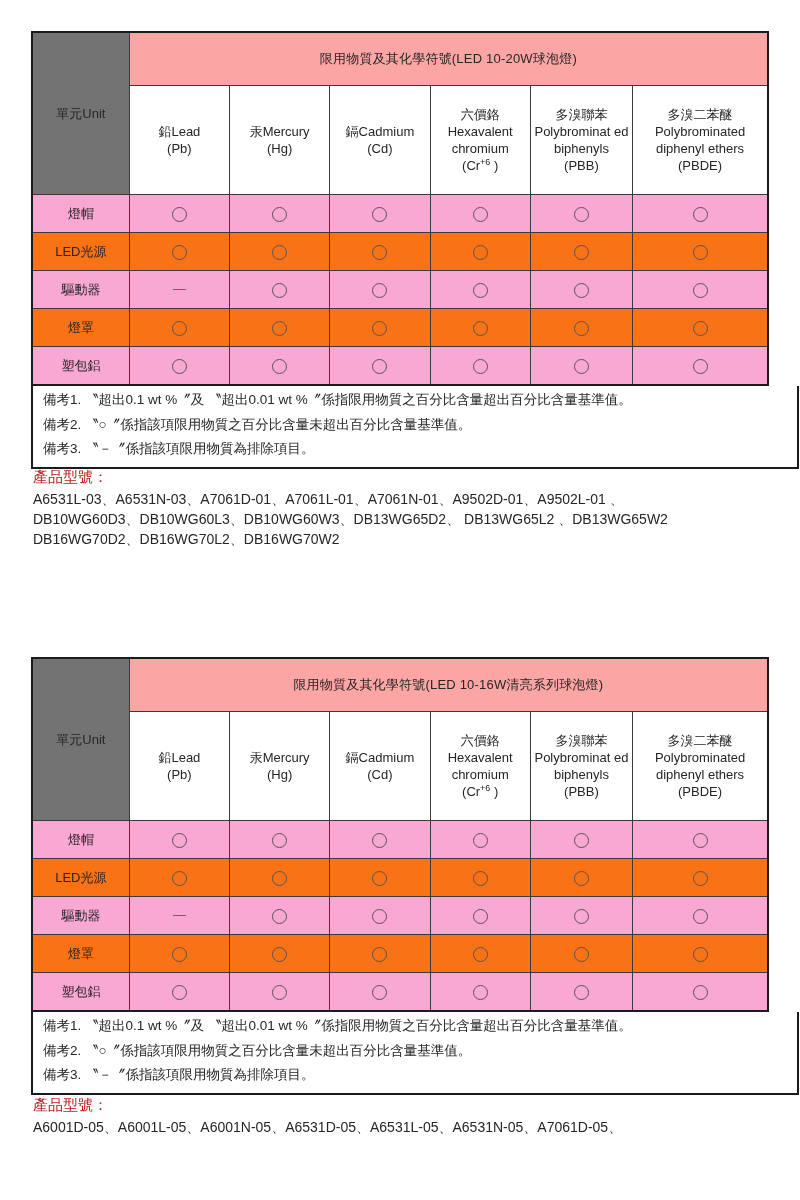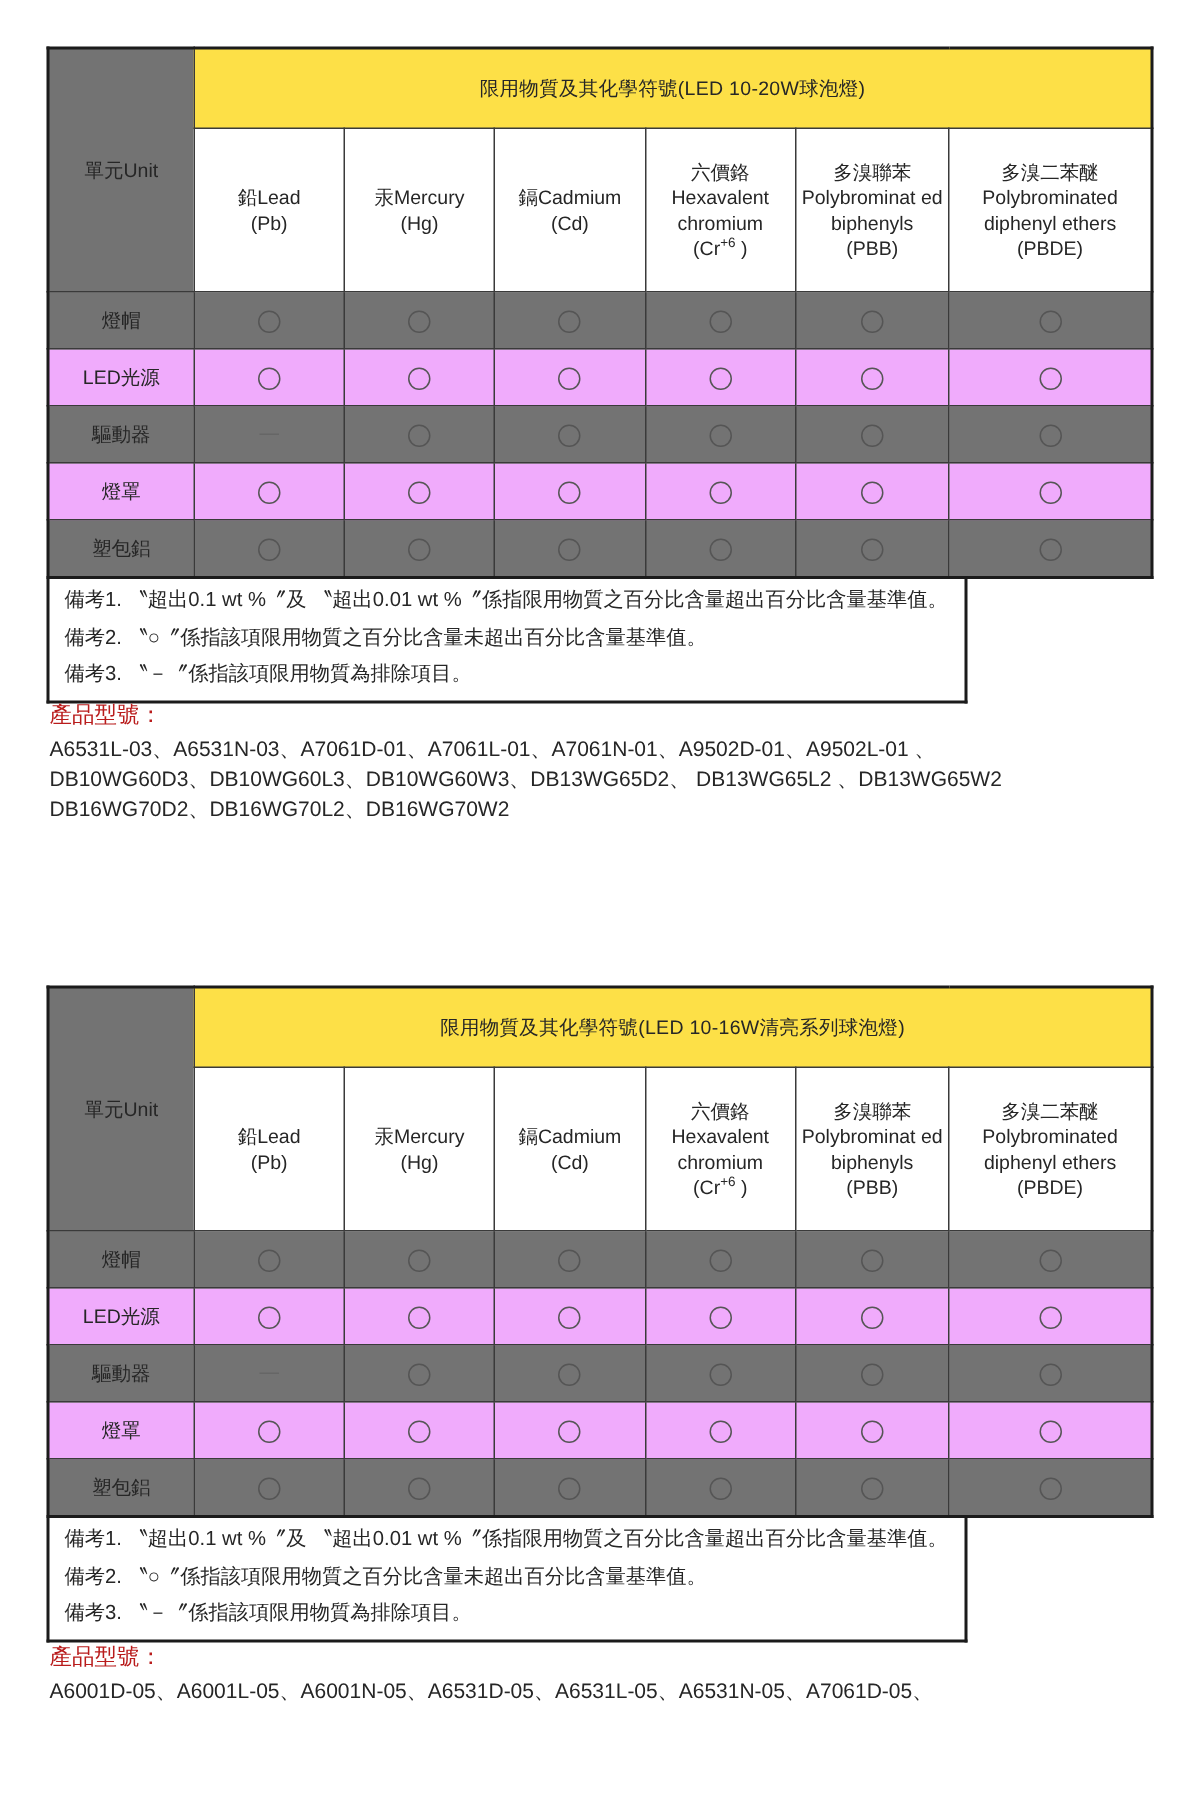--- a/index.html
+++ b/index.html
@@ -46,21 +46,21 @@
     line-height: 1.32;
     color: #262626;
   }
   
   col.c-unit { width: 97px; }
   col.c-sub  { width: 100px; }
   col.c-sub5 { width: 102px; }
   col.c-sub6 { width: 135px; }
 
   .band {
-    background: #fde047;
+    background: #fca5a5;
     height: 48px;
     font-size: 14.5px;
     letter-spacing: 0.2px;
   }
   .unit-cell {
     background: #737373;
     font-size: 14px;
   }
   .subhead {
     background: #ffffff;
@@ -69,22 +69,22 @@
     line-height: 1.34;
   }
   .subhead .l { display: block; }
   .subhead sup {
     font-size: 9px;
     vertical-align: super;
     line-height: 0;
   }
 
   tr.body-row td { height: 33px; }
-  tr.shade td { background: #737373; }
-  tr.plain td { background: #f0abfc; }
+  tr.shade td { background: #f9a8d4; }
+  tr.plain td { background: #f97316; }
   td.rowlabel { font-size: 14px; }
 
   .mark-o {
     display: inline-block;
     width: 13px;
     height: 13px;
     border: 1.4px solid #555555;
     border-radius: 50%;
     vertical-align: middle;
   }
@@ -93,21 +93,21 @@
     width: 13px;
     height: 0;
     border-top: 1.4px solid #666666;
     vertical-align: middle;
     margin-bottom: 2px;
   }
 
   
   .notes {
     box-sizing: border-box;
-    width: 614px;
+    width: 768px;
     border: 2px solid #1b1b1b;
     border-top: none;
     padding: 7px 10px 9px 10px;
     background: #ffffff;
   }
   .notes .note {
     font-size: 13.5px;
     line-height: 1.0;
     color: #262626;
     margin: 0 0 11px 0;

